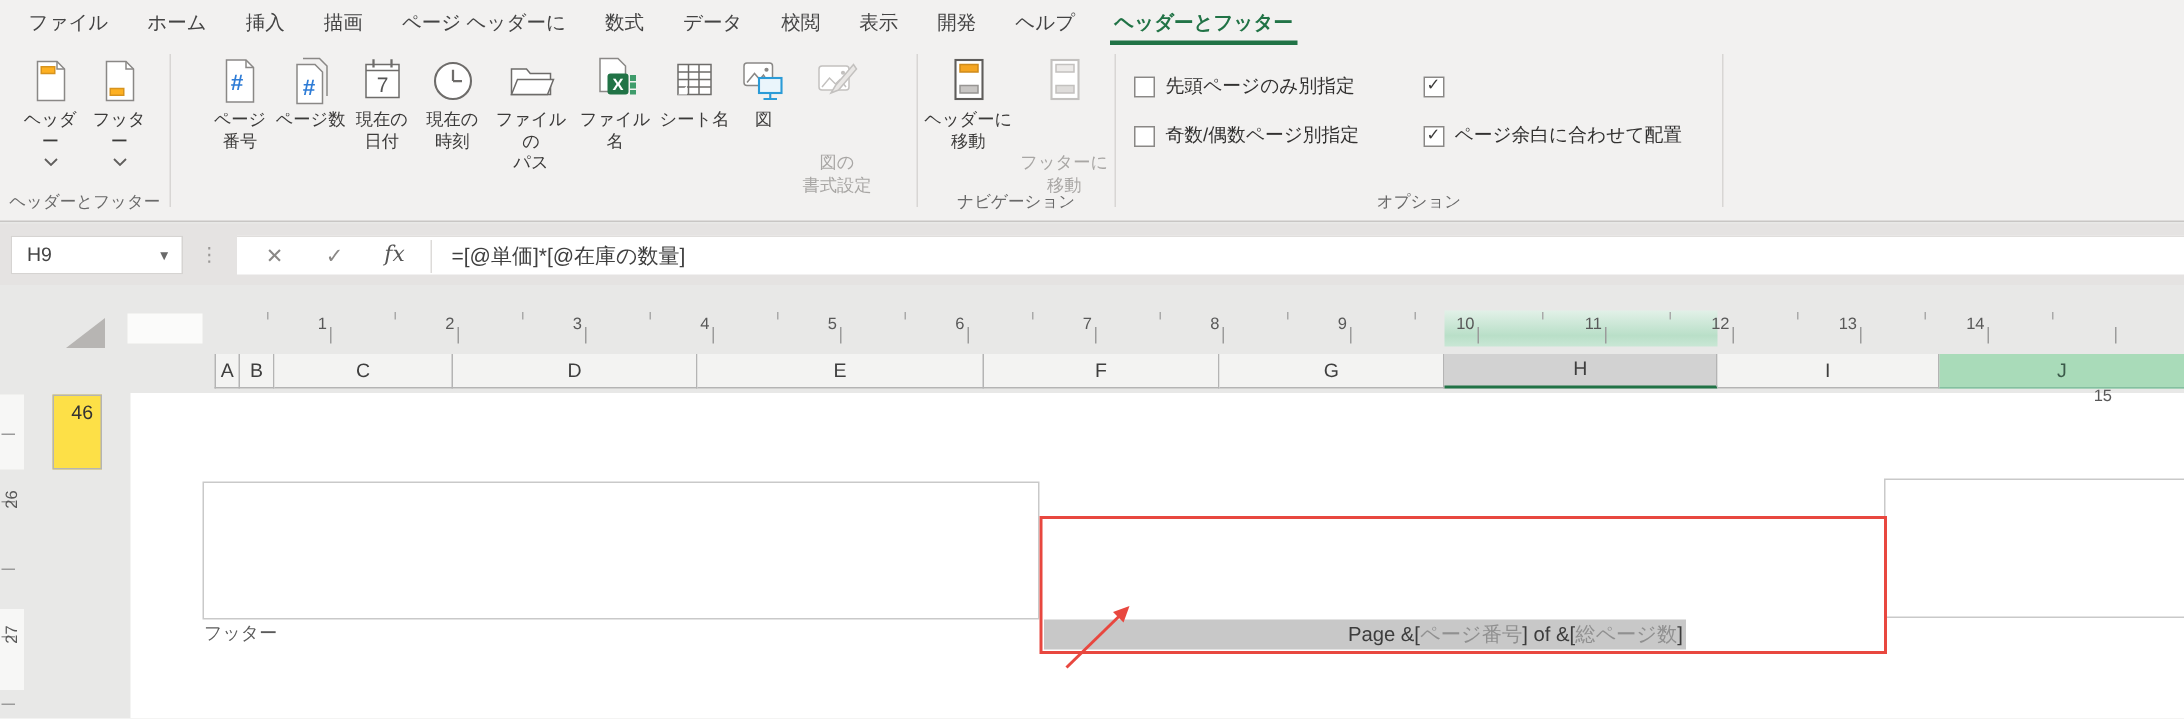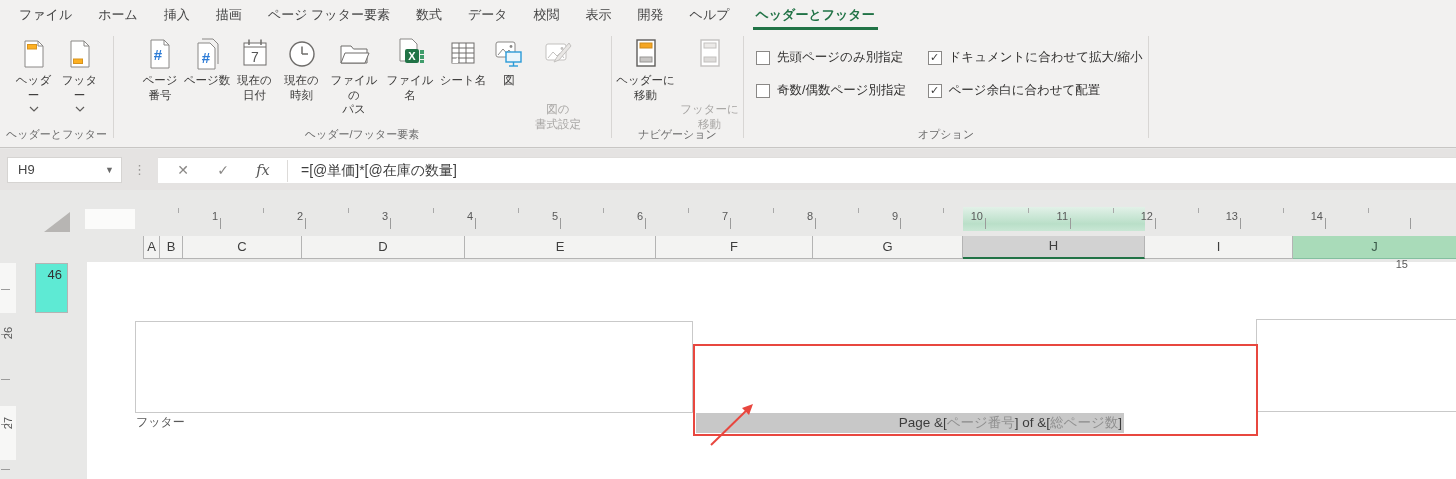--- a/index.html
+++ b/index.html
@@ -62,21 +62,21 @@
             background:#f3f3f2;font-size:13px;color:#3e3e3e;text-align:center;line-height:21px;cursor:default;}
   .col-cell.first{border-left:1px solid #b4b4b4;}
   .col-cell.selected{background:#d2d2d2;border-bottom:2px solid #217346;line-height:20px;}
   .col-cell.highlighted{background:#a9dbb9;border-bottom:1px solid #84bfa0;color:#3c5a4a;}
   
   .vr-white{position:absolute;left:0;width:16px;background:#f7f7f6;}
   .vr-tick{position:absolute;left:1px;width:9px;height:1px;background:#9b9b9b;}
   .vr-num{position:absolute;left:-3px;width:22px;text-align:center;font-size:11px;color:#595959;
           transform:rotate(-90deg);}
   
-  #row-header{position:absolute;left:35px;top:73px;width:33px;height:50px;background:#5eead4;
+  #row-header{position:absolute;left:35px;top:73px;width:33px;height:50px;background:#fde047;
               border:1px solid #b4b4b4;font-size:13px;color:#333;text-align:right;
               padding:3px 5px 0 0;}
   
   .footer-box{position:absolute;background:#fff;border:1px solid #c9c9c9;}
   #footer-box-center{position:absolute;left:693px;top:128px;width:565px;height:92px;background:#fff;
                      border:2px solid #e8473f;margin-top:26px;}
   #footer-code-strip{position:absolute;left:1px;bottom:1px;width:428px;height:20px;background:#c8c8c8;
                      font-size:13.5px;line-height:20px;text-align:right;padding-right:2px;white-space:nowrap;}
   #footer-code-strip .seg{color:#3c3c3c;}
   #footer-code-strip .seg.muted{color:#909090;}
@@ -87,21 +87,21 @@
 <body>
 
 <div id="app">
 
   <div id="ribbon">
     <div id="tab-row">
         <div class="tab">ファイル</div>
         <div class="tab">ホーム</div>
         <div class="tab">挿入</div>
         <div class="tab">描画</div>
-        <div class="tab">ページ フッター要素</div>
+        <div class="tab">ページ ヘッダーに</div>
         <div class="tab">数式</div>
         <div class="tab">データ</div>
         <div class="tab">校閲</div>
         <div class="tab">表示</div>
         <div class="tab">開発</div>
         <div class="tab">ヘルプ</div>
         <div class="tab active">ヘッダーとフッター</div>
       </div>
 
     <div class="ribbon-group" style="left:0;width:113px;">
@@ -218,21 +218,20 @@
             <span class="icon"><svg viewBox="0 0 34 34">
                 <rect x="5" y="7" width="20" height="16" rx="2" fill="#fff" stroke="#c3c1bf"></rect>
                 <circle cx="21" cy="11.5" r="1.4" fill="#c3c1bf"></circle>
                 <path d="M7 21l5-6 4 4 3-3 4 5" fill="none" stroke="#c3c1bf"></path>
                 <path d="M28 6L16 20l-3 5 5-2L30 9z" fill="#e9e7e5" stroke="#c3c1bf"></path>
               </svg></span>
             <span class="btn-label">図の
 書式設定</span>
           </div>
         </div>
-      <div class="group-label">ヘッダー/フッター要素</div>
     </div>
     <div class="group-sep" style="left:611px;"></div>
 
     <div class="ribbon-group" style="left:612px;width:131px;">
       <div class="group-buttons">
           <div class="ribbon-btn" style="width: 64px;">
             <span class="icon"><svg viewBox="0 0 34 34">
                 <rect x="8" y="3" width="18" height="26" fill="#fff" stroke="#5f5d5b" stroke-width="1.4"></rect>
                 <rect x="11" y="6" width="12" height="5" fill="#f5a623" stroke="#cf8b1b"></rect>
                 <rect x="11" y="20" width="12" height="5" fill="#c8c6c4" stroke="#979593"></rect>
@@ -259,21 +258,20 @@
           <div class="cb">
             <span class="box"></span>
             <span>先頭ページのみ別指定</span>
           </div>
           <div class="cb">
             <span class="box"></span>
             <span>奇数/偶数ページ別指定</span>
           </div>
           <div class="cb">
             <span class="box">✓</span>
-            <span>ドキュメントに合わせて拡大/縮小</span>
           </div>
           <div class="cb">
             <span class="box">✓</span>
             <span>ページ余白に合わせて配置</span>
           </div>
         </div>
       <div class="group-label">オプション</div>
     </div>
     <div class="group-sep" style="left:1148px;"></div>
   </div>

